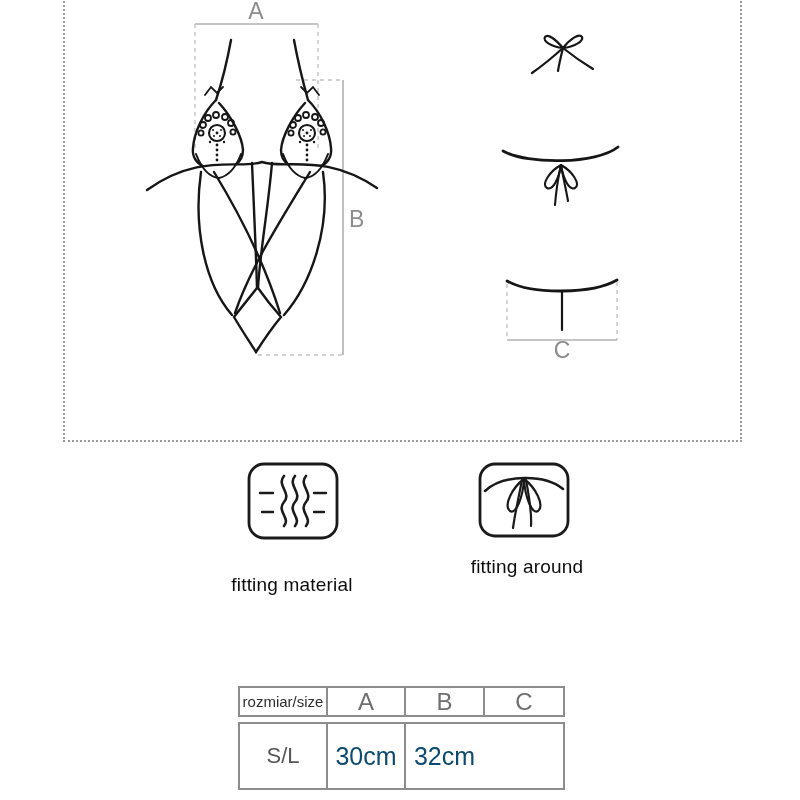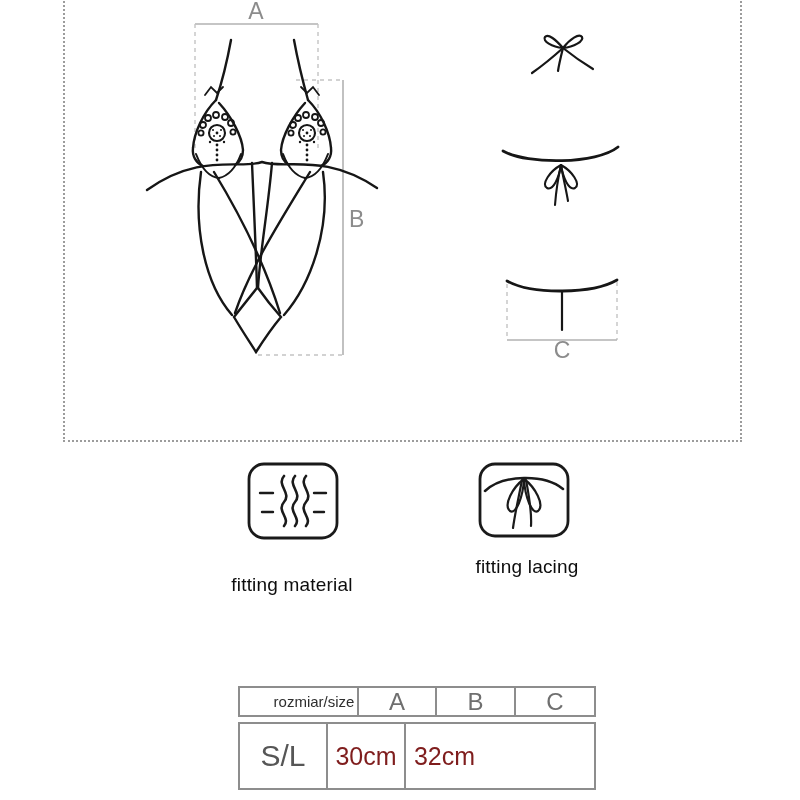--- a/index.html
+++ b/index.html
@@ -32,32 +32,32 @@
   .caption div { white-space: nowrap; }
 
   
   #size-table { left: 238px; top: 686px; }
   .trow {
     display: grid;
     grid-template-columns: 86px 78px 79px 80px;
     border: 2px solid #8d8d8d;
     background: #ffffff;
   }
-  .trow.head { height: 27px; padding-left: 31px; }
+  .trow.head { height: 27px; }
   .trow.body { height: 64px; margin-top: 5px; }
   .tcell {
     display: flex; align-items: center; justify-content: center;
     border-left: 2px solid #8d8d8d;
     overflow: hidden;
   }
   .tcell:first-child { border-left: none; }
   .cell-sizehdr { font-size: 15px; color: #2e2e2e; }
   .cell-colhdr  { font-size: 24px; color: #6f6f6f; }
-  .cell-size    { font-size: 30px; color: #565656; }
-  .cell-val     { font-size: 25px; color: #7f1d1d; }
+  .cell-size    { font-size: 22px; color: #565656; }
+  .cell-val     { font-size: 25px; color: #0c4a6e; }
 
   svg { display: block; }
   text { font-family: "Liberation Sans", "DejaVu Sans", sans-serif; }
 </style>
 </head>
 <body>
 
 <div class="abs" id="diagram-border"></div>
 
 <svg class="abs" style="left:0;top:0" width="800" height="450" viewBox="0 0 800 450">
@@ -179,21 +179,21 @@
     <path d="M 45 19 C 42 35 38 52 36 67"></path>
     <path d="M 49 19 C 52 35 55 50 54 65"></path>
   </g>
 </svg>
 
 <div class="abs caption" style="left:167px;top:573px">
   <div>fitting material</div>
 </div>
 
 <div class="abs caption" style="left:402px;top:555px">
-  <div>fitting lacing</div>
+  <div>fitting around</div>
 </div>
 
 <div class="abs" id="size-table">
   <div class="trow head">
     <div class="tcell cell-sizehdr">rozmiar/size</div>
     <div class="tcell cell-colhdr">A</div>
     <div class="tcell cell-colhdr">B</div>
     <div class="tcell cell-colhdr">C</div>
   </div>
   <div class="trow body">

